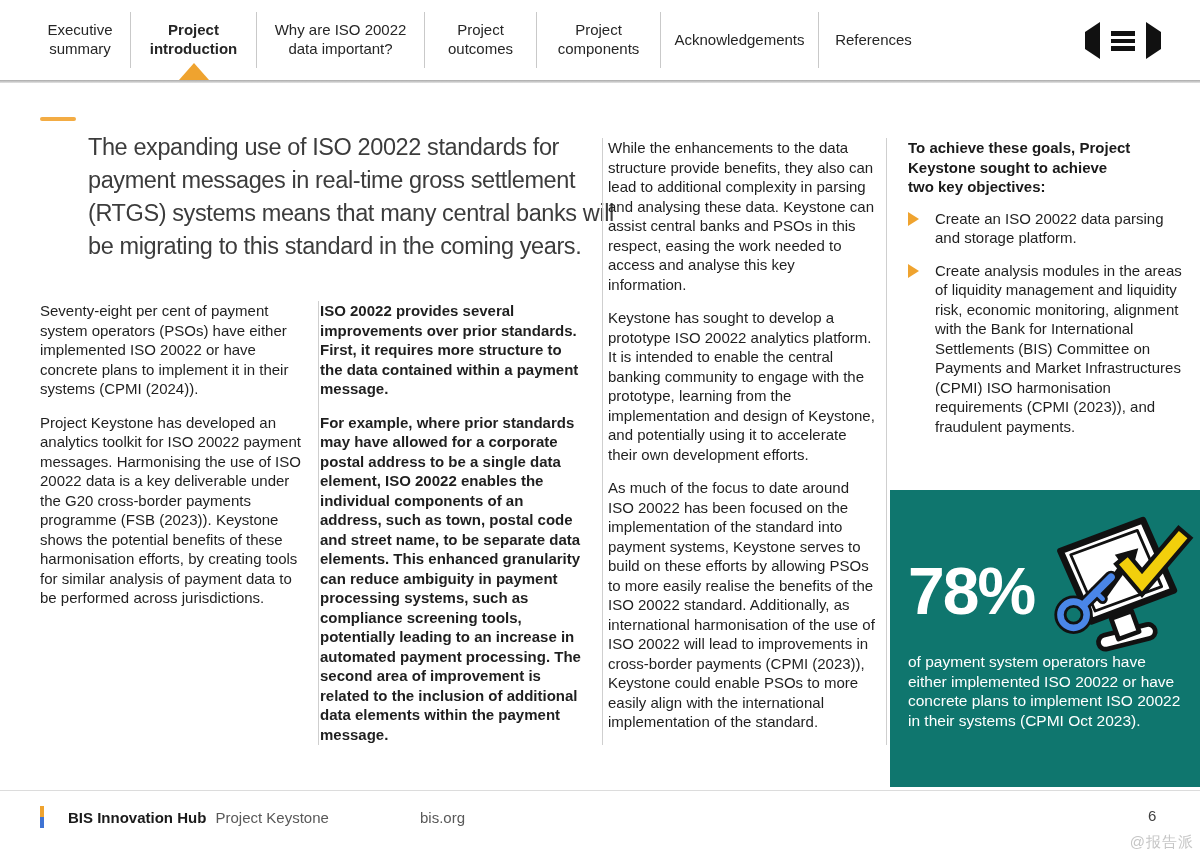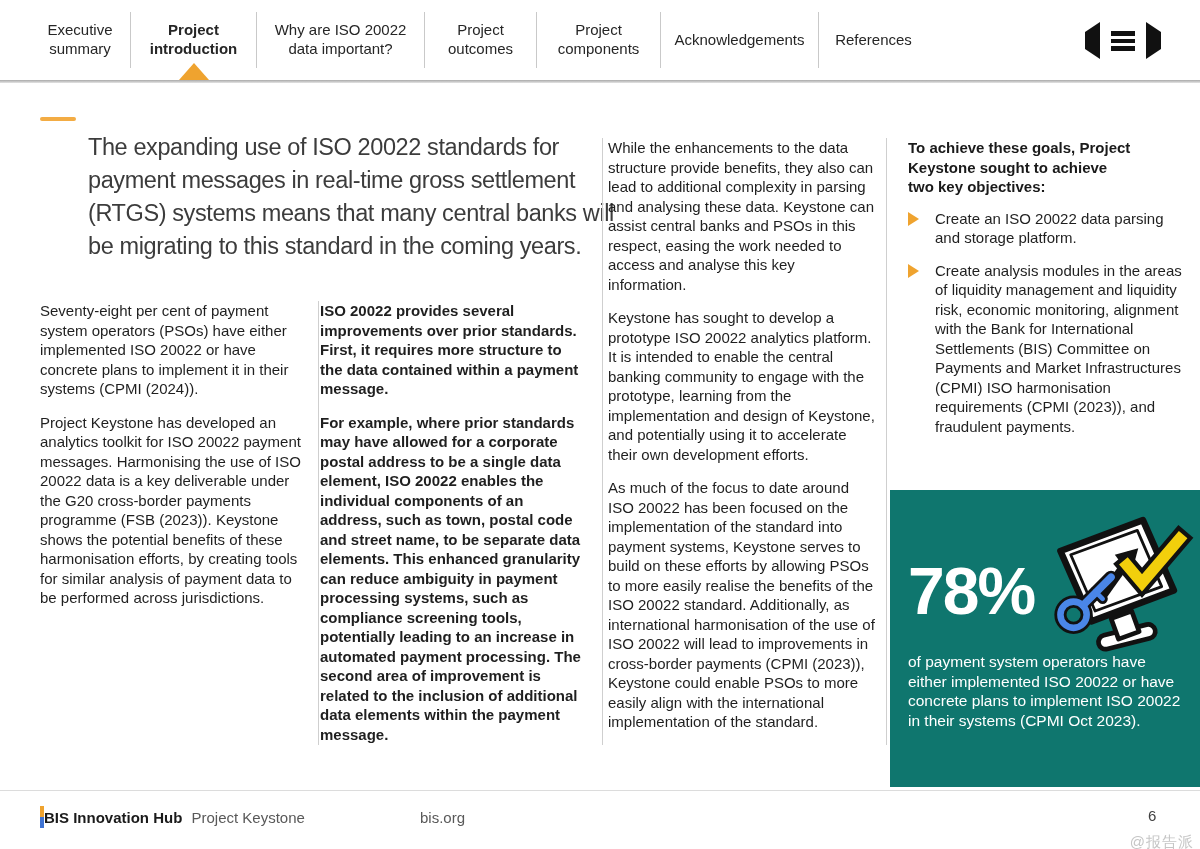--- a/index.html
+++ b/index.html
@@ -54,21 +54,21 @@
 
   
   .stat-box { position:absolute; left:890px; top:490px; width:310px; height:297px; background:#0f766e; }
   .stat-value { position:absolute; left:18px; top:68px; font-size:66px; font-weight:bold; color:#fff; letter-spacing:-2px; line-height:1; }
   .stat-caption { position:absolute; left:18px; top:162px; width:278px; color:#fff; font-size:15.5px; line-height:19.5px; }
   .stat-icon { position:absolute; right:4px; top:16px; width:168px; height:150px; }
 
   
   .footer { position:absolute; left:0; top:790px; width:1200px; height:59px; border-top:1px solid #dcdcdc; }
   .brand-bar { position:absolute; left:40px; top:15px; width:4px; height:22px; background:linear-gradient(#efa32f 0 50%, #3f73d3 50% 100%); }
-  .brand-line { position:absolute; left:44px; top:18px; font-size:15px; white-space:nowrap; }
+  .brand-line { position:absolute; left:68px; top:18px; font-size:15px; white-space:nowrap; }
   .brand-bold { font-weight:bold; color:#1a1a1a; }
   .brand-reg { color:#595959; margin-left:5px; }
   .site-link { position:absolute; left:420px; top:18px; font-size:15px; color:#595959; }
   .page-num { position:absolute; left:1148px; top:16px; font-size:15px; color:#404040; }
   .watermark { position:absolute; right:6px; top:42px; font-size:15px; color:#c6c6c6; letter-spacing:1px;text-align:center; }
 </style>
 </head>
 <body>
 
 <div class="page">

